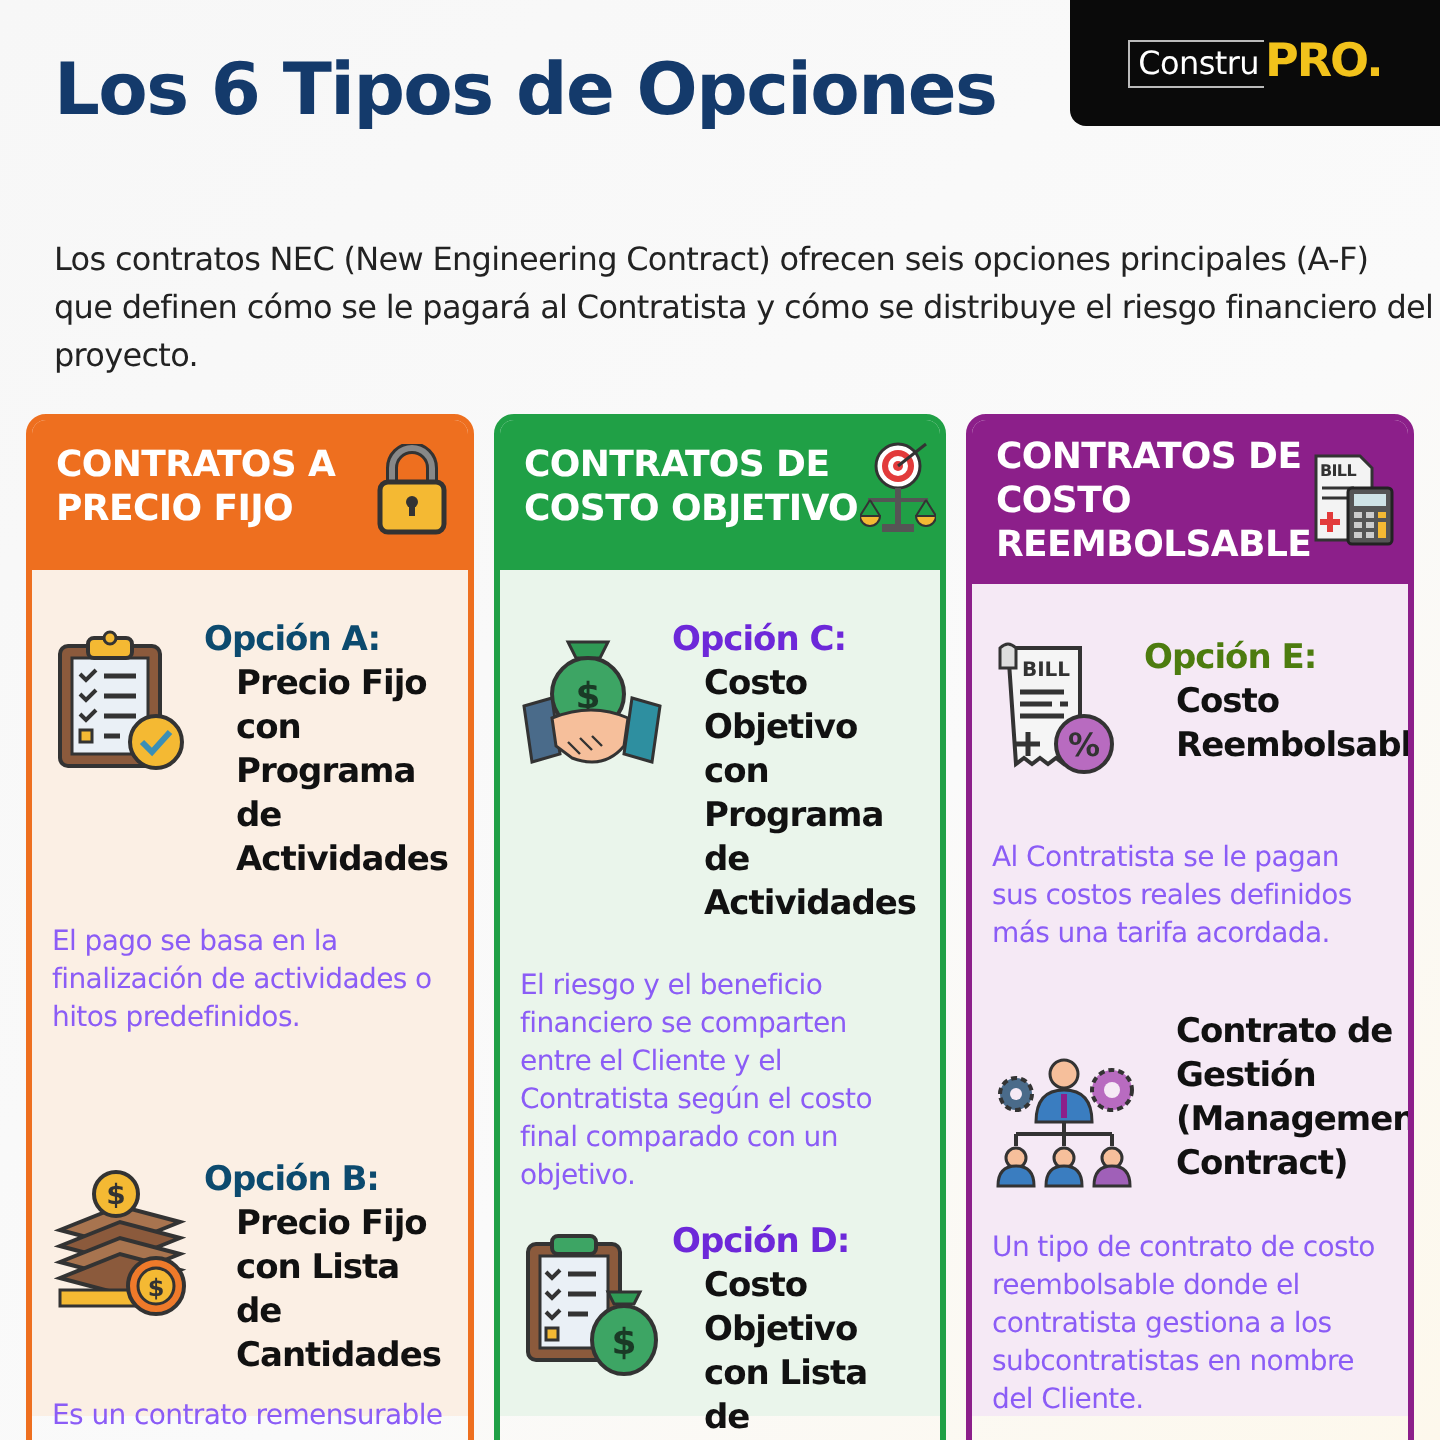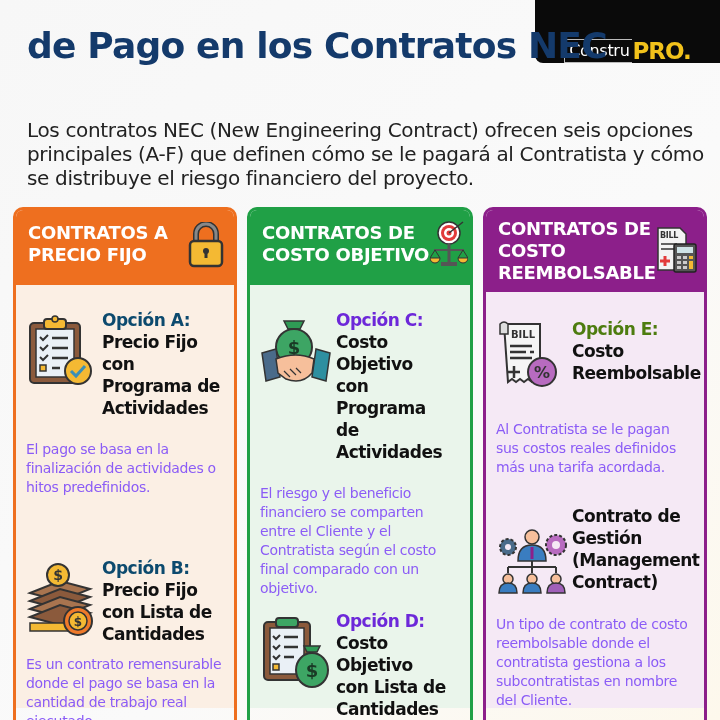--- a/index.html
+++ b/index.html
@@ -8,21 +8,21 @@
     background: linear-gradient(135deg, #f7f7f7 0%, #fafafa 60%, #fdf8ec 100%);
     font-family: "Liberation Sans", sans-serif;
     position: relative;
     color: #222;
   }
   .logo {
     position: absolute; right: 0; top: 0;
     width: 185px; height: 63px;
     background: #0a0a0a;
     border-bottom-left-radius: 8px;
-    display: flex; align-items: flex-end; justify-content: center;
+    display: flex; align-items: center; justify-content: center;
   }
   .logo-constru {
     font-family: "DejaVu Sans", sans-serif;
     color: #fff; font-size: 16px;
     border: 1.5px solid #bbb; border-right: none;
     padding: 1px 3px 2px 4px; letter-spacing: -0.3px;
   }
   .logo-pro {
     font-family: "DejaVu Sans", sans-serif;
     color: #f2c21b; font-size: 23px; font-weight: bold; letter-spacing: -1px;
@@ -30,40 +30,40 @@
   }
   .title {
     position: absolute; left: 27px; top: 24px;
     font-family: "DejaVu Sans", sans-serif;
     font-weight: bold; font-size: 36px; line-height: 44px;
     color: #143a6b; letter-spacing: -0.8px;
   }
   .subtitle {
     position: absolute; left: 27px; top: 118px; width: 690px;
     font-family: "DejaVu Sans", sans-serif;
-    font-size: 20px; line-height: 24px; color: #222; letter-spacing: -0.35px;
+    font-size: 16px; line-height: 24px; color: #222; letter-spacing: -0.35px;
   }
   .card {
     position: absolute; top: 207px; height: 638px;
     border-radius: 10px; overflow: hidden;
     border: 3px solid;
   }
   .card-head {
     position: relative; height: 75px; padding: 12px 0 0 12px;
     color: #fff; font-family: "DejaVu Sans", sans-serif;
     font-weight: bold; font-size: 18px; line-height: 22px; letter-spacing: -0.3px;
   }
   .card-head .h-icon { position: absolute; right: 10px; top: 12px; }
   .card-body { padding: 10px 10px 0 10px; height: 423px; position: relative; }
   .opt { position: relative; }
   .opt-row { display: flex; }
   .opt-icon { width: 72px; height: 78px; flex: none; margin-right: 4px; margin-top: 4px; }
   .opt-text { font-family: "DejaVu Sans", sans-serif; font-weight: bold; font-size: 17px; line-height: 22px; letter-spacing: -0.5px; }
   .opt-label { font-size: 17px; }
-  .opt-title { color: #111; }
+  .opt-title { color: #111; margin-left: 16px; }
   .opt-desc {
     font-family: "DejaVu Sans", sans-serif; font-size: 14px; line-height: 19px;
     color: #8b5cf6; margin-top: 10px; letter-spacing: -0.3px;
   }
   #card-orange { left: 13px; width: 224px; border-color: #ee6f1f; }
   #card-orange .card-head { background: #ee6f1f; }
   #card-orange .card-body { background: #fbefe4; }
   #card-orange .opt-label { color: #0c4a6e; }
   #card-green { left: 247px; width: 226px; border-color: #20a046; }
   #card-green .card-head { background: #20a046; }
@@ -76,21 +76,21 @@
 </style>
 </head>
 <body>
 
 <div class="logo">
   <span class="logo-constru">Constru</span>
     <span class="logo-pro">PRO.</span>
 </div>
 
 <h1 class="title">
-  <div>de Pago en los Contratos NEC</div>
+  <div>Los 6 Tipos de Opciones</div>
 </h1>
 
 <p class="subtitle">Los contratos NEC (New Engineering Contract) ofrecen seis opciones principales (A-F) que definen cómo se le pagará al Contratista y cómo se distribuye el riesgo financiero del proyecto.</p>
 
 <section class="card" id="card-orange">
   <div class="card-head">
     <div>CONTRATOS A</div>
     <div>PRECIO FIJO</div>
     <svg class="h-icon" width="36" height="46" viewBox="0 0 36 46">
       <path d="M8 20 V12 a10 10 0 0 1 20 0 V20" fill="none" stroke="#333" stroke-width="6"></path>

